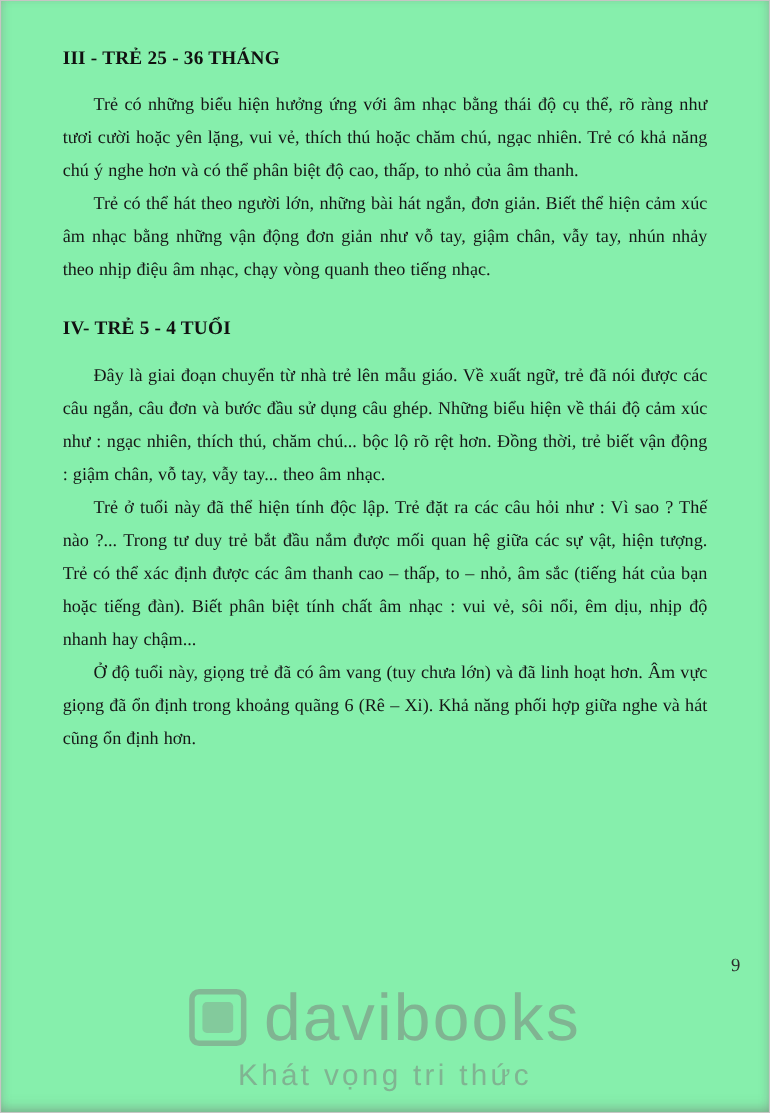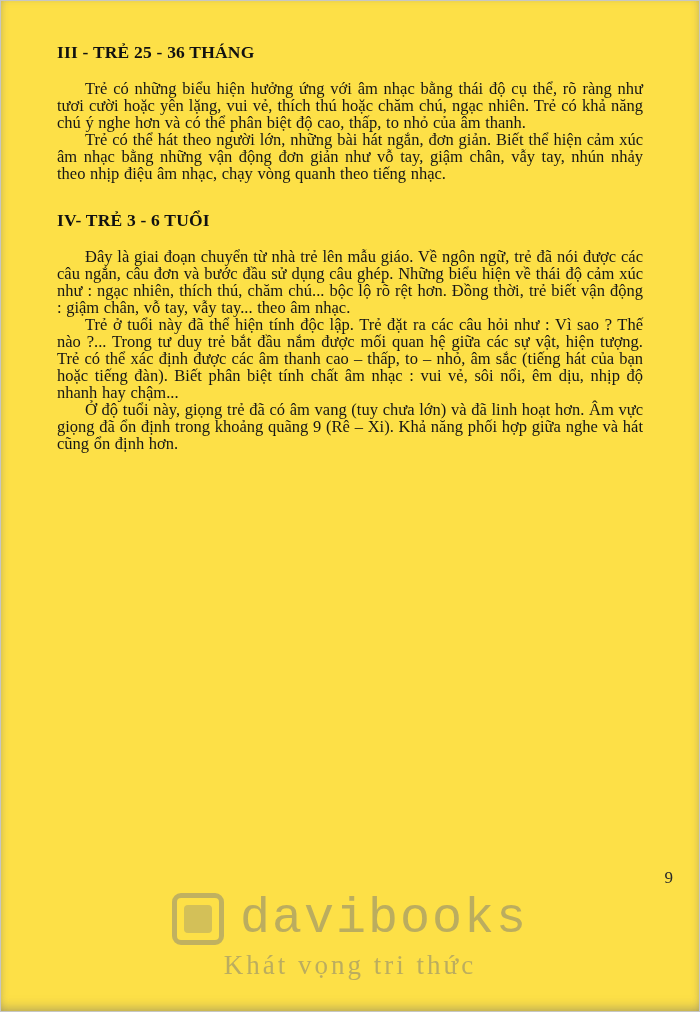--- a/index.html
+++ b/index.html
@@ -5,21 +5,21 @@
   html, body { margin: 0; padding: 0; }
   body {
     width: 700px; height: 1012px;
     background: #dedddb;
     font-family: "Liberation Serif", "DejaVu Serif", serif;
   }
   .scan-page {
     position: relative;
     width: 700px; height: 1012px;
     box-sizing: border-box;
-    background: #fde047;
+    background: #86efac;
     overflow: hidden;
     box-shadow:
       inset 0 0 0 1px #c6c6c4,
       inset 0 -8px 12px -5px rgba(110,110,108,.55),
       inset 0 5px 9px -7px rgba(140,140,138,.45),
       inset 7px 0 10px -8px rgba(140,140,138,.5),
       inset -7px 0 10px -8px rgba(140,140,138,.5);
   }
   .content {
     position: absolute;
@@ -31,21 +31,21 @@
     margin: 0 0 17px 0;
     font-size: 17.5px;
     font-weight: bold;
     letter-spacing: .2px;
     color: #111;
   }
   .section + .section h2 { margin-top: 28px; }
   .section p {
     margin: 0;
     font-size: 16.5px;
-    line-height: 17px;
+    line-height: 30px;
     text-align: justify;
     text-indent: 28px;
     word-spacing: .5px;
   }
   .page-number {
     position: absolute;
     right: 27px; top: 868px;
     font-size: 17px;
     color: #2a2a2a;
   }
@@ -70,54 +70,54 @@
     flex: 0 0 auto;
   }
   .wm-logo::after {
     content: "";
     position: absolute;
     left: 7px; top: 7px; right: 7px; bottom: 7px;
     border-radius: 4px;
     background: rgba(125,125,123,.32);
   }
   .wm-brand {
-    font-family: Liberation Mono, monospace;
-    font-size: 50px;
+    font-family: Liberation Sans, sans-serif;
+    font-size: 60px;
     letter-spacing: 2px;
     color: rgba(122,122,120,.5);
   }
   .wm-tagline {
     margin-top: 3px;
-    font-family: Liberation Serif, serif;
+    font-family: Liberation Sans, sans-serif;
     font-size: 27px;
     letter-spacing: 3px;
     color: rgba(122,122,120,.5);
   }
 </style>
 </head>
 <body>
 
 <div class="scan-page">
 
   <div class="content">
 
     <section class="section">
       <h2>III - TRẺ 25 - 36 THÁNG</h2>
       <p>Trẻ có những biểu hiện hưởng ứng với âm nhạc bằng thái độ cụ thể, rõ ràng như tươi cười hoặc yên lặng, vui vẻ, thích thú hoặc chăm chú, ngạc nhiên. Trẻ có khả năng chú ý nghe hơn và có thể phân biệt độ cao, thấp, to nhỏ của âm thanh.</p>
       <p>Trẻ có thể hát theo người lớn, những bài hát ngắn, đơn giản. Biết thể hiện cảm xúc âm nhạc bằng những vận động đơn giản như vỗ tay, giậm chân, vẫy tay, nhún nhảy theo nhịp điệu âm nhạc, chạy vòng quanh theo tiếng nhạc.</p>
     </section>
 
     <section class="section">
-      <h2>IV- TRẺ 3 - 6 TUỔI</h2>
-      <p>Đây là giai đoạn chuyển từ nhà trẻ lên mẫu giáo. Về ngôn ngữ, trẻ đã nói được các câu ngắn, câu đơn và bước đầu sử dụng câu ghép. Những biểu hiện về thái độ cảm xúc như : ngạc nhiên, thích thú, chăm chú... bộc lộ rõ rệt hơn. Đồng thời, trẻ biết vận động : giậm chân, vỗ tay, vẫy tay... theo âm nhạc.</p>
+      <h2>IV- TRẺ 5 - 4 TUỔI</h2>
+      <p>Đây là giai đoạn chuyển từ nhà trẻ lên mẫu giáo. Về xuất ngữ, trẻ đã nói được các câu ngắn, câu đơn và bước đầu sử dụng câu ghép. Những biểu hiện về thái độ cảm xúc như : ngạc nhiên, thích thú, chăm chú... bộc lộ rõ rệt hơn. Đồng thời, trẻ biết vận động : giậm chân, vỗ tay, vẫy tay... theo âm nhạc.</p>
     </section>
 
     <section class="section">
       <p>Trẻ ở tuổi này đã thể hiện tính độc lập. Trẻ đặt ra các câu hỏi như : Vì sao ? Thế nào ?... Trong tư duy trẻ bắt đầu nắm được mối quan hệ giữa các sự vật, hiện tượng. Trẻ có thể xác định được các âm thanh cao – thấp, to – nhỏ, âm sắc (tiếng hát của bạn hoặc tiếng đàn). Biết phân biệt tính chất âm nhạc : vui vẻ, sôi nổi, êm dịu, nhịp độ nhanh hay chậm...</p>
-      <p>Ở độ tuổi này, giọng trẻ đã có âm vang (tuy chưa lớn) và đã linh hoạt hơn. Âm vực giọng đã ổn định trong khoảng quãng 9 (Rê – Xi). Khả năng phối hợp giữa nghe và hát cũng ổn định hơn.</p>
+      <p>Ở độ tuổi này, giọng trẻ đã có âm vang (tuy chưa lớn) và đã linh hoạt hơn. Âm vực giọng đã ổn định trong khoảng quãng 6 (Rê – Xi). Khả năng phối hợp giữa nghe và hát cũng ổn định hơn.</p>
     </section>
 
   </div>
 
   <div class="page-number">9</div>
 
   <div class="watermark">
     <div class="wm-row">
       <span class="wm-logo"></span>
       <span class="wm-brand">davibooks</span>

